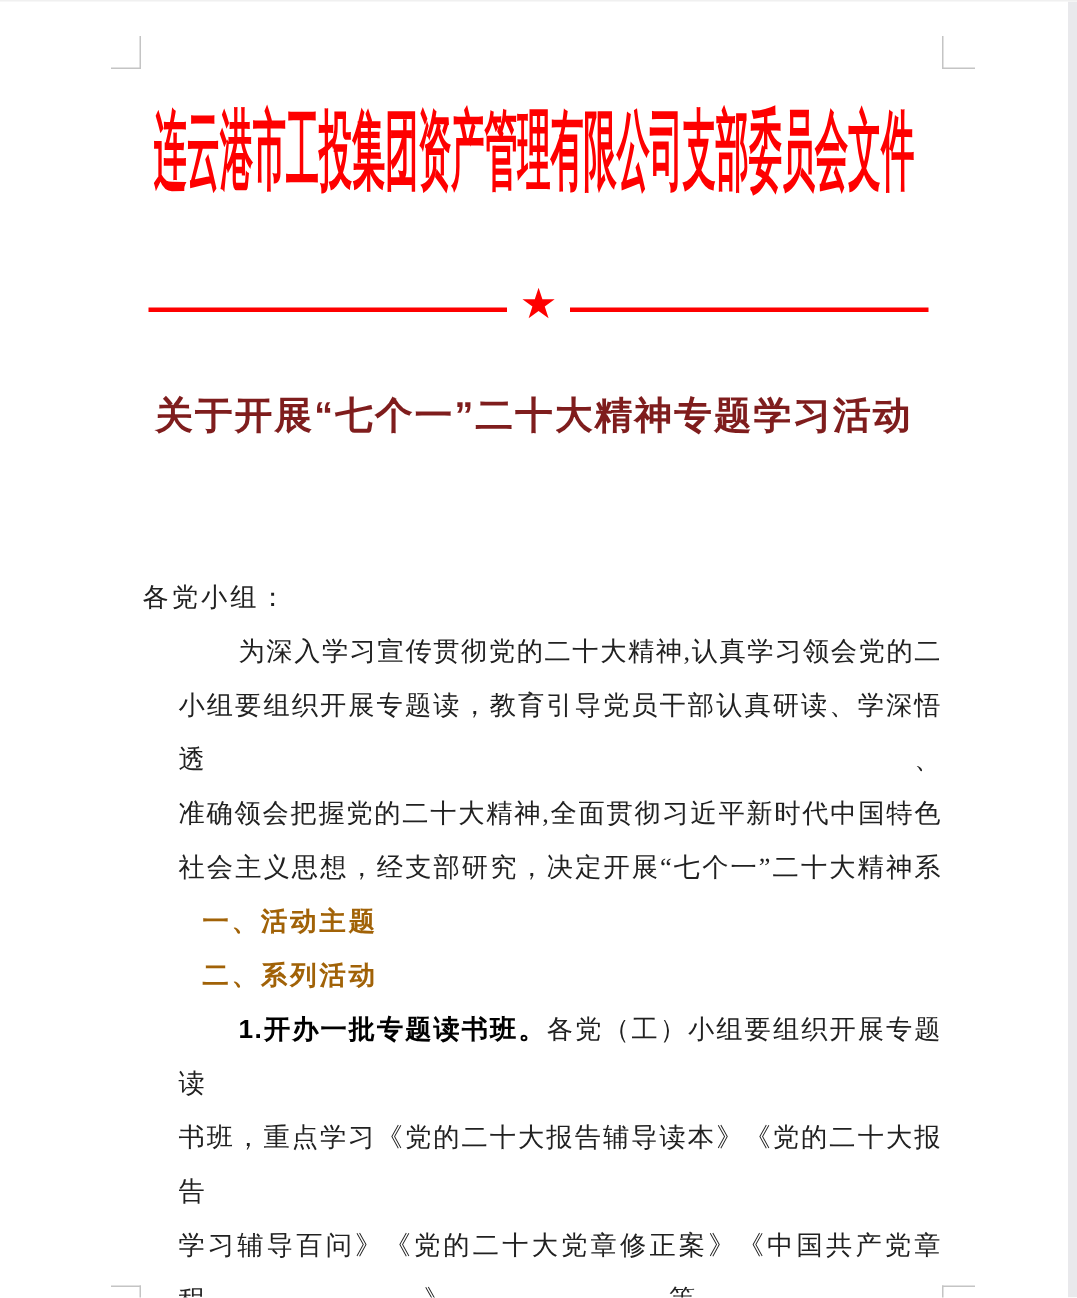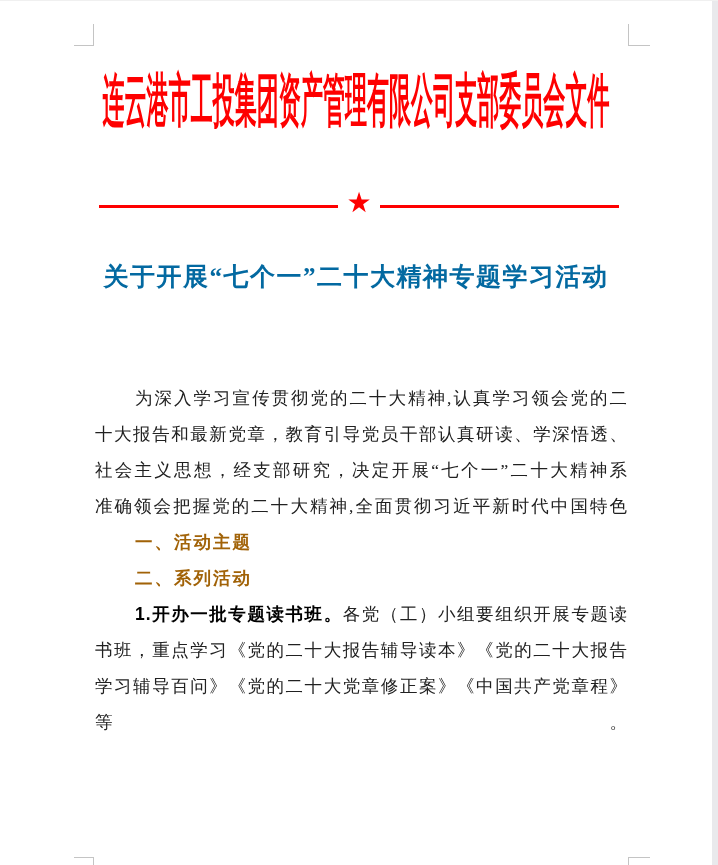--- a/index.html
+++ b/index.html
@@ -57,43 +57,44 @@
   .red-divider .star {
     color: var(--red); font-size: 28px; line-height: 1;
     margin: 0 8px; position: relative; top: -3px;
     font-family: "DejaVu Sans", sans-serif;
   }
 
   
   .doc-title {
     position: absolute; top: 255px; left: 42px; right: 48px;
     text-align: center;
-    font-family: Liberation Serif, serif;
+    font-family: Liberation Sans, sans-serif;
     font-weight: bold;
     font-size: 25px;
     letter-spacing: 1.5px;
     line-height: 42px;
-    color: #0369a1;
+    color: #7f1d1d;
   }
 
   
   .doc-body {
     position: absolute; top: 379px; left: 95px; width: 533px;
     font-size: 17.5px;
     line-height: 36px;
     letter-spacing: 2px;
     color: var(--ink);
   }
   .line { white-space: nowrap; }
   .line.justify {
     white-space: normal;
     text-align: justify;
     text-align-last: justify;
     text-justify: inter-character;
     letter-spacing: 1px;
+    margin-left: 24px;
   }
   .line.indent { text-indent: 40px; }
   .line.heading {
     font-family: "Liberation Sans", "DejaVu Sans", sans-serif;
     font-weight: bold;
     color: #a16207;
   }
   .bold-lead {
     font-family: "Liberation Sans", "DejaVu Sans", sans-serif;
     font-weight: bold;
@@ -120,24 +121,25 @@
     <div class="seg"></div>
     <div class="star">★</div>
     <div class="seg"></div>
   </div>
 
   <div class="doc-title">
     <div>关于开展“七个一”二十大精神专题学习活动</div>
   </div>
 
   <div class="doc-body">
+    <div class="line">各党小组：</div>
     <div class="line indent justify">为深入学习宣传贯彻党的二十大精神,认真学习领会党的二</div>
-    <div class="line justify">十大报告和最新党章，教育引导党员干部认真研读、学深悟透、</div>
+    <div class="line justify">小组要组织开展专题读，教育引导党员干部认真研读、学深悟透、</div>
+    <div class="line justify">准确领会把握党的二十大精神,全面贯彻习近平新时代中国特色</div>
     <div class="line justify">社会主义思想，经支部研究，决定开展“七个一”二十大精神系</div>
-    <div class="line justify">准确领会把握党的二十大精神,全面贯彻习近平新时代中国特色</div>
     <div class="line indent heading">一、活动主题</div>
     <div class="line indent heading">二、系列活动</div>
     <div class="line indent justify">
       <span class="bold-lead">1.开办一批专题读书班。</span><span>各党（工）小组要组织开展专题读</span>
     </div>
     <div class="line justify">书班，重点学习《党的二十大报告辅导读本》《党的二十大报告</div>
     <div class="line justify">学习辅导百问》《党的二十大党章修正案》《中国共产党章程》等。</div>
   </div>
 
 </div>

